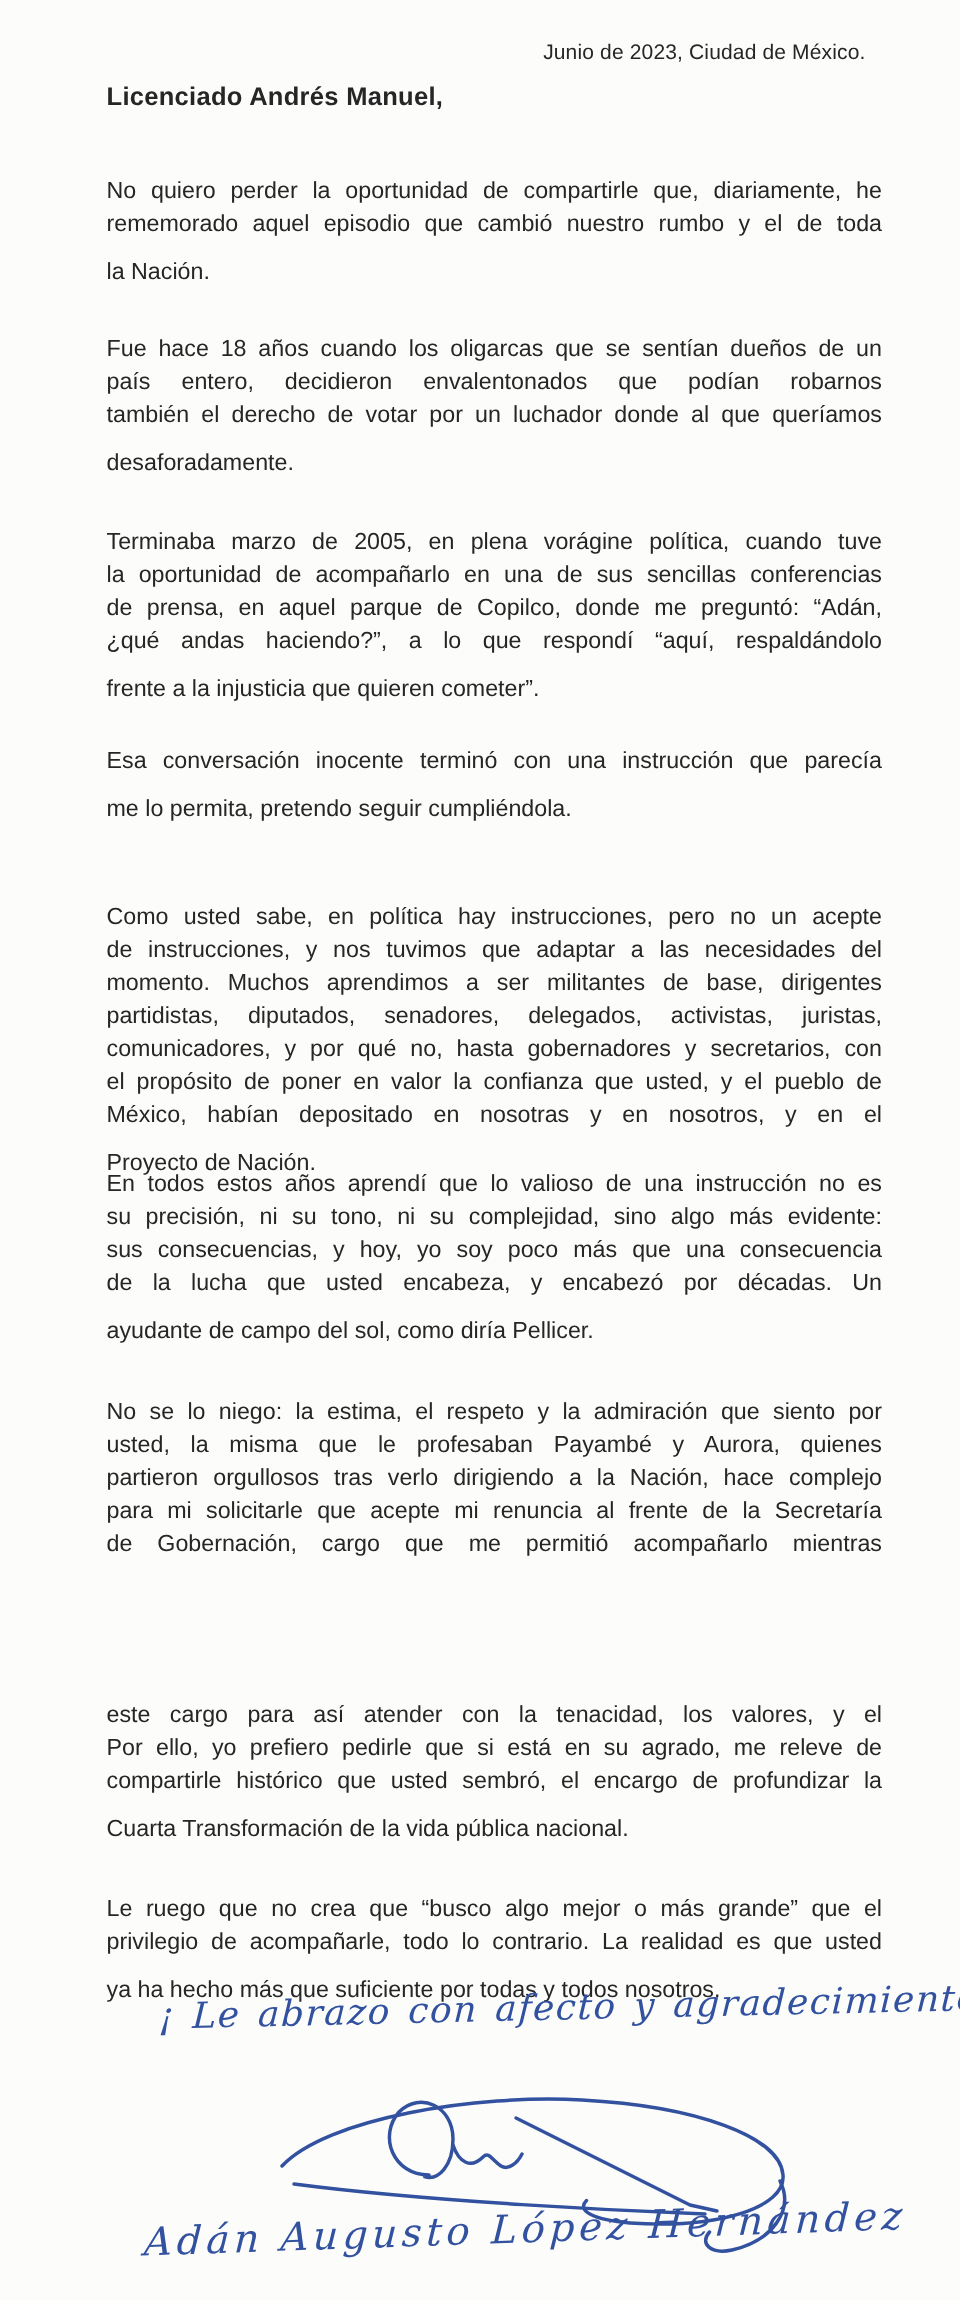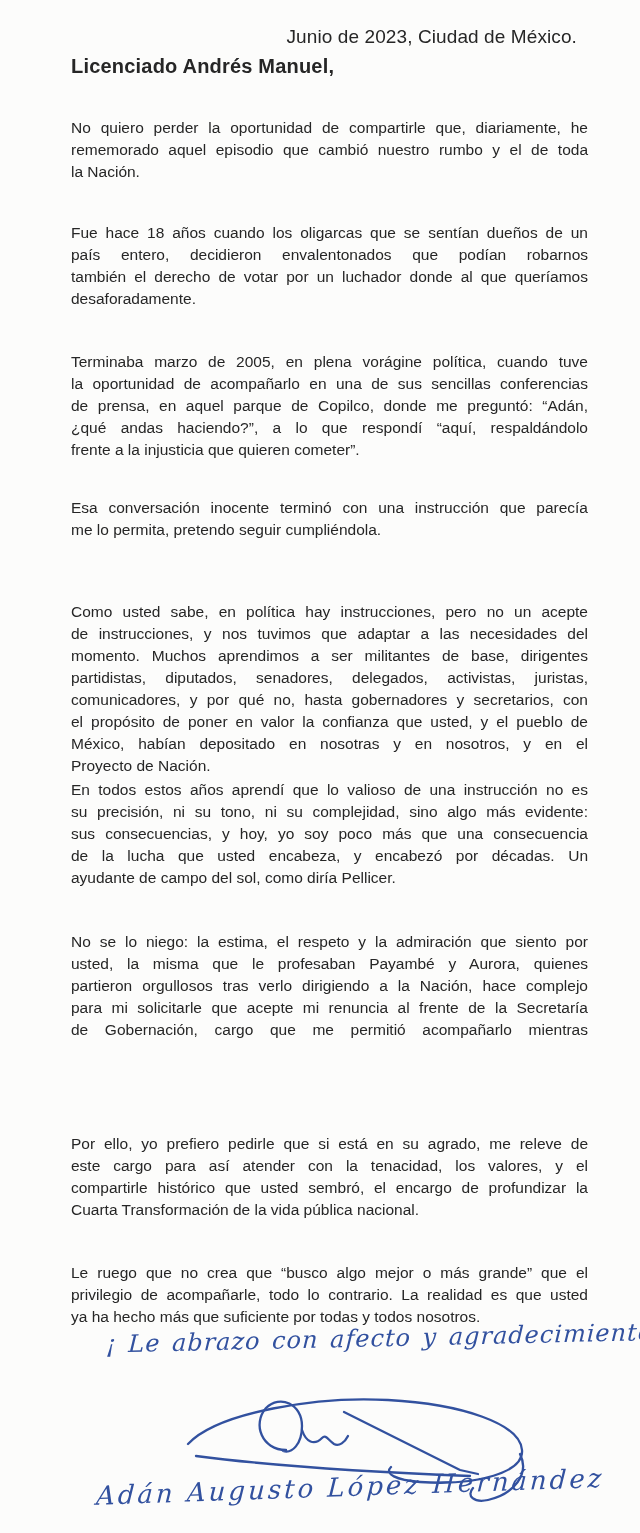--- a/index.html
+++ b/index.html
@@ -4,33 +4,33 @@
 <style>
   :root { --ink:#32519f; --text:#262626; --paper:#fcfcfb; }
   html,body { margin:0; padding:0; }
   .page {
     position:relative; width:640px; height:1533px;
     background:var(--paper); overflow:hidden;
     font-family:"Liberation Sans", sans-serif; color:var(--text);
   }
   .date {
     position:absolute; top:26px; right:63px;
-    font-size:19px; letter-spacing:.1px;
+    font-size:14px; letter-spacing:.1px;
   }
   .salutation {
     position:absolute; top:55px; left:71px;
-    font-size:20px; font-weight:700; letter-spacing:.2px;
+    font-size:17px; font-weight:700; letter-spacing:.2px;
   }
   .body-host { position:absolute; inset:0;padding-left:30px; }
   .para {
     position:absolute; left:71px; width:517px;
     font-size:15.5px; line-height:22px;
   }
   .line { height:22px; text-align:justify; text-align-last:justify; }
-  .line.last { text-align-last:left; }
+  .line.last { text-align-last:left;margin-top:10px; }
   .p0{top:117px} .p1{top:222px} .p2{top:351px} .p3{top:497px}
   .p4{top:601px} .p5{top:779px} .p6{top:931px} .p7{top:1133px} .p8{top:1262px}
   .dedication {
     position:absolute; left:106px; top:1324px; white-space:nowrap;
     font-family:"DejaVu Serif", serif; font-style:italic;
     font-size:24px; color:var(--ink);
     letter-spacing:1px; word-spacing:3px;
     transform:rotate(-1.3deg) skewX(-4deg);
   }
   .sig-svg { position:absolute; left:148px; top:1394px; }
@@ -92,22 +92,22 @@
         <div class="line last">ayudante de campo del sol, como diría Pellicer.</div>
       </div>
       <div class="para p6">
         <div class="line">No se lo niego: la estima, el respeto y la admiración que siento por</div>
         <div class="line">usted, la misma que le profesaban Payambé y Aurora, quienes</div>
         <div class="line">partieron orgullosos tras verlo dirigiendo a la Nación, hace complejo</div>
         <div class="line">para mi solicitarle que acepte mi renuncia al frente de la Secretaría</div>
         <div class="line">de Gobernación, cargo que me permitió acompañarlo mientras</div>
       </div>
       <div class="para p7">
+        <div class="line">este cargo para así atender con la tenacidad, los valores, y el</div>
         <div class="line">Por ello, yo prefiero pedirle que si está en su agrado, me releve de</div>
-        <div class="line">este cargo para así atender con la tenacidad, los valores, y el</div>
         <div class="line">compartirle histórico que usted sembró, el encargo de profundizar la</div>
         <div class="line last">Cuarta Transformación de la vida pública nacional.</div>
       </div>
       <div class="para p8">
         <div class="line">Le ruego que no crea que “busco algo mejor o más grande” que el</div>
         <div class="line">privilegio de acompañarle, todo lo contrario. La realidad es que usted</div>
         <div class="line last">ya ha hecho más que suficiente por todas y todos nosotros.</div>
       </div>
     </div>
 

